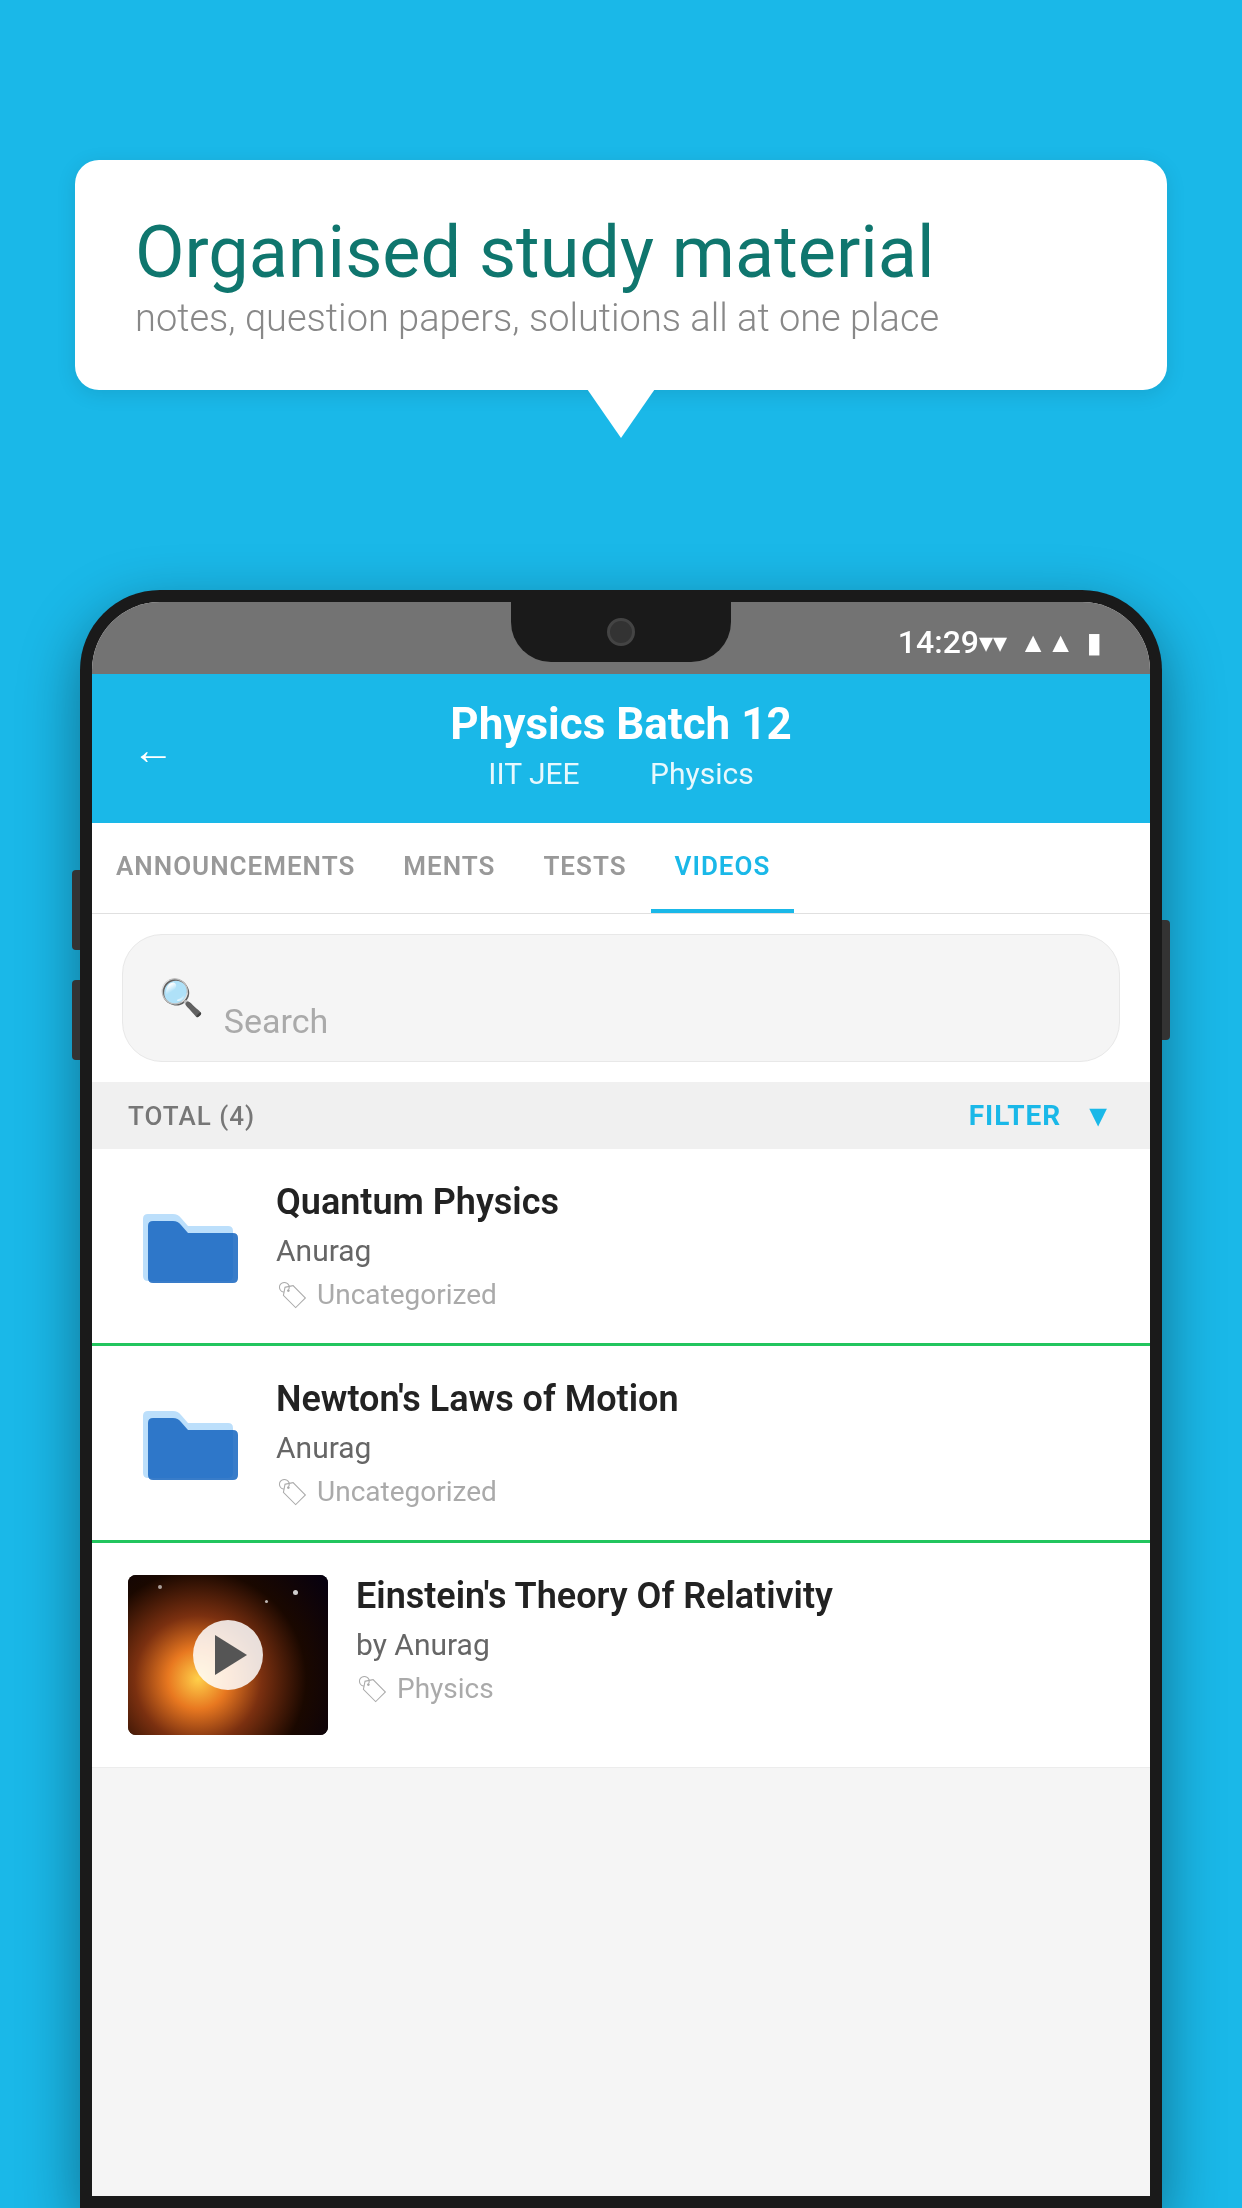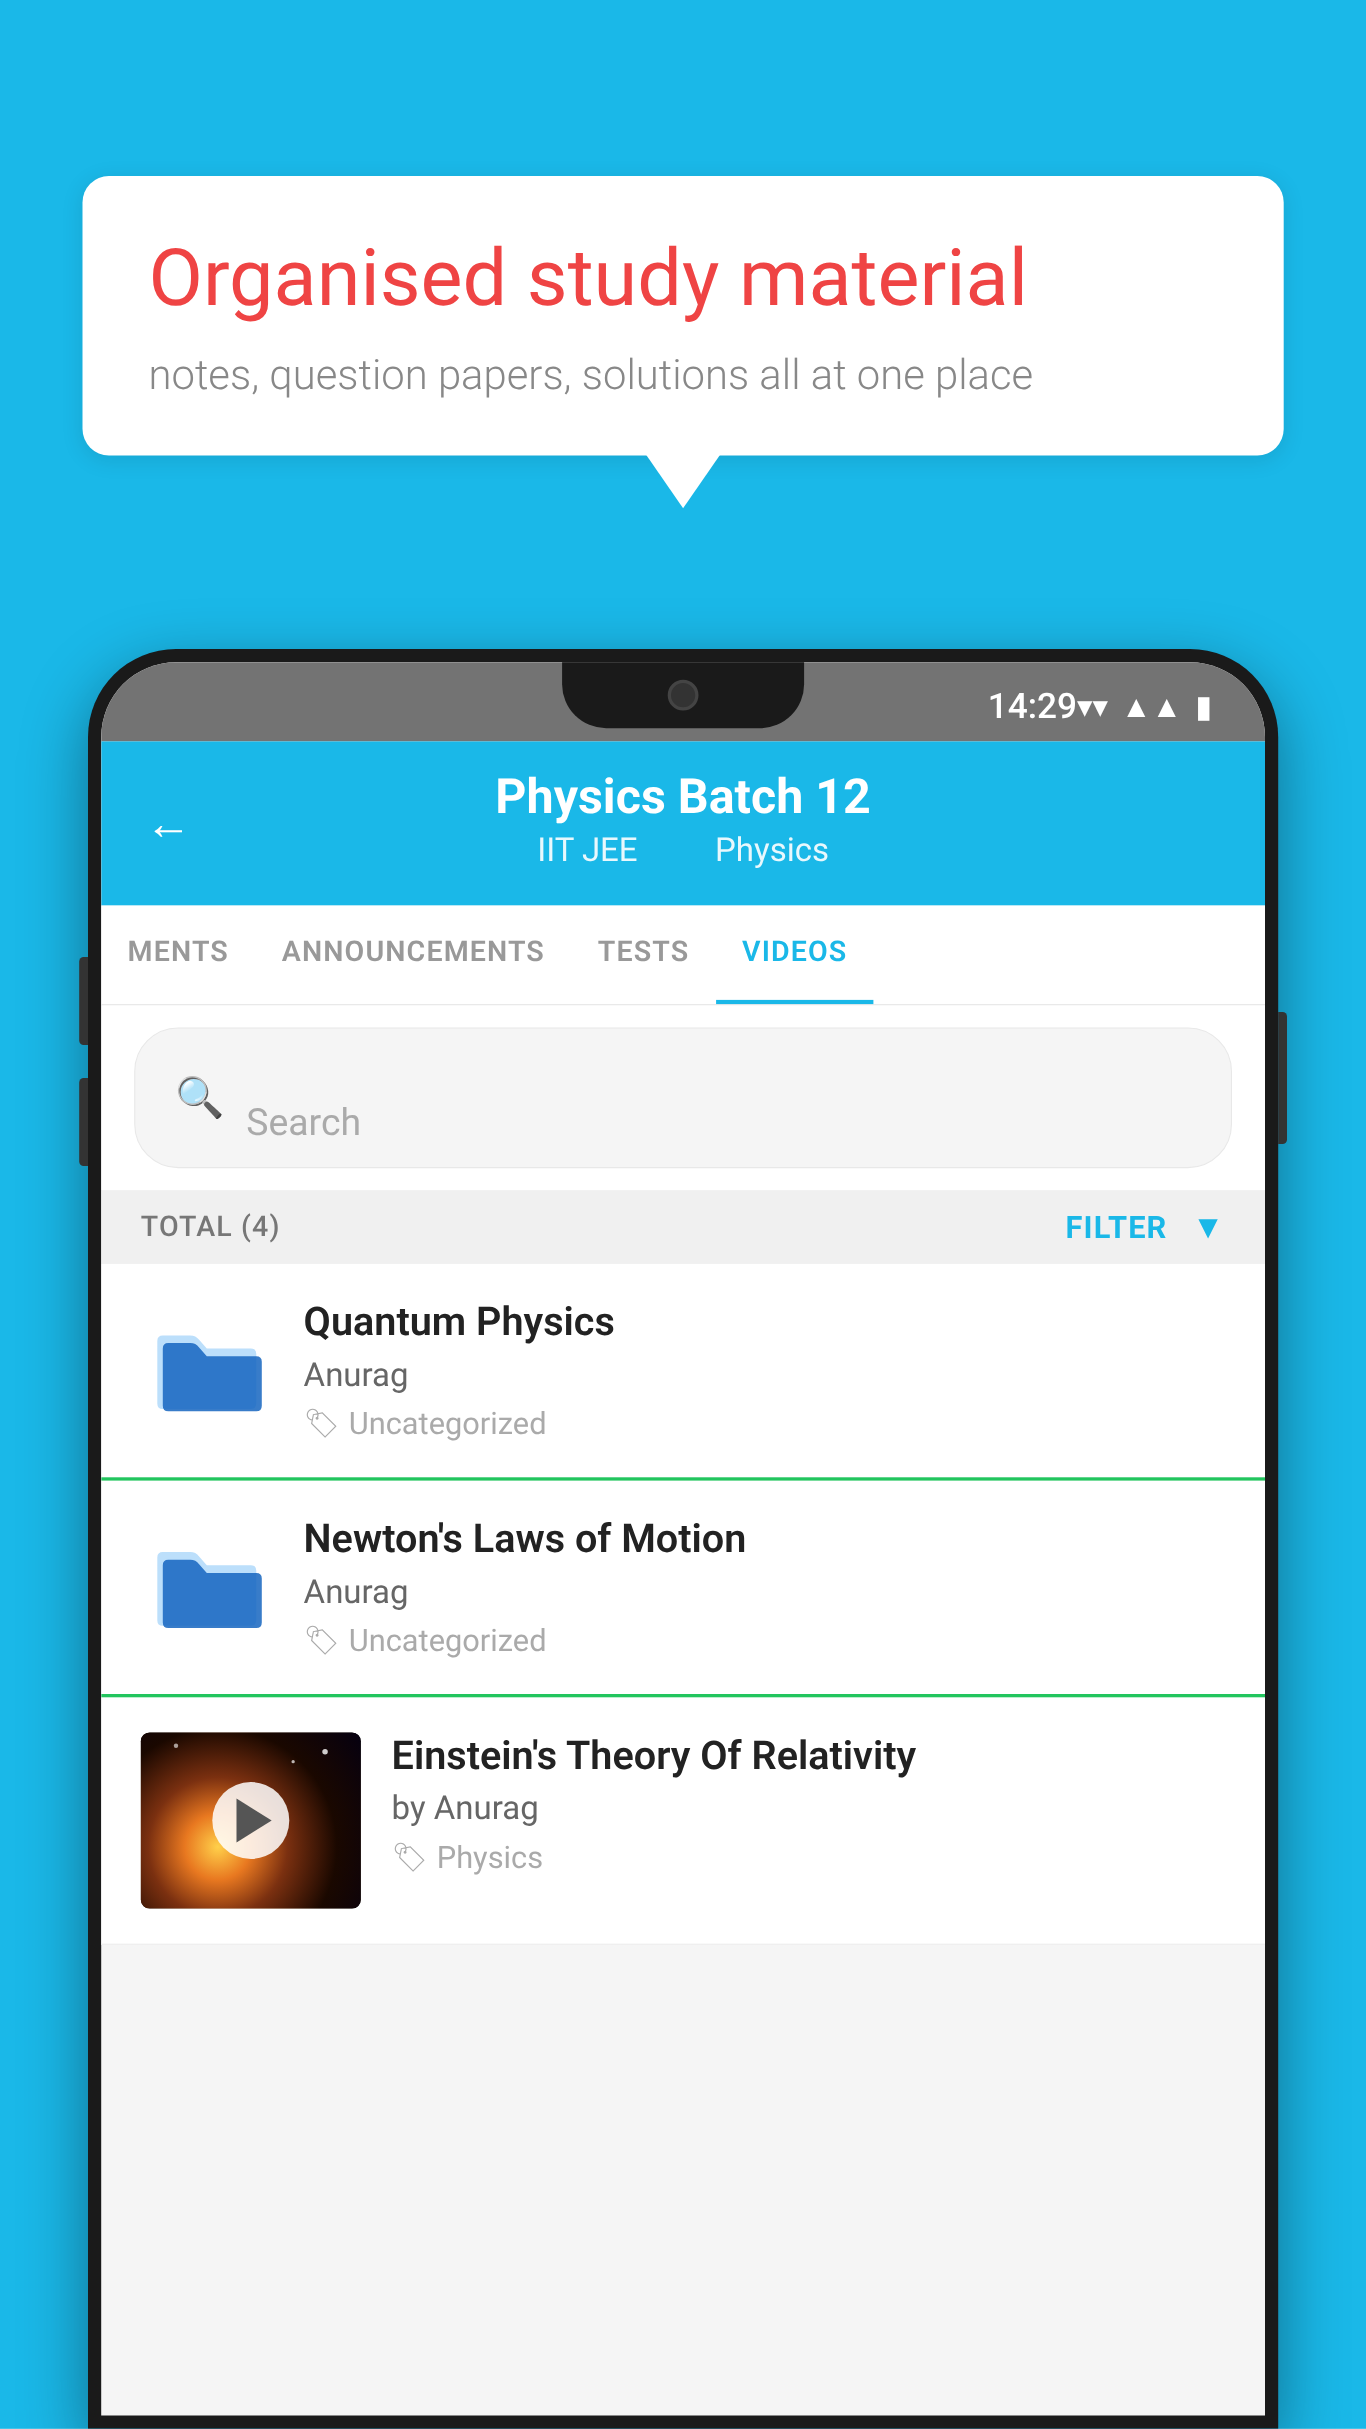--- a/index.html
+++ b/index.html
@@ -28,25 +28,24 @@
       content: '';
       position: absolute;
       bottom: -48px;
       left: 50%;
       transform: translateX(-50%);
       border-left: 36px solid transparent;
       border-right: 36px solid transparent;
       border-top: 52px solid white;
     }
     .speech-bubble-title {
-      color: #ef4444;
+      color: #0f766e;
       font-size: 72px;
       font-weight: 400;
       line-height: 1.2;
-      margin-bottom: 24px;
     }
     .speech-bubble-subtitle {
       color: #888;
       font-size: 38px;
       font-weight: 300;
     }
 
     
     .phone-frame {
       position: absolute;
@@ -368,22 +367,22 @@
       <span class="back-arrow">←</span>
       <div class="header-title">Physics Batch 12</div>
       <div class="header-subtitle">
         <span>IIT JEE</span>
         <span> &nbsp; </span>
         <span>Physics</span>
       </div>
     </div>
 
     <div class="tabs">
+      <div class="tab">ANNOUNCEMENTS</div>
       <div class="tab">MENTS</div>
-      <div class="tab">ANNOUNCEMENTS</div>
       <div class="tab">TESTS</div>
       <div class="tab active">VIDEOS</div>
     </div>
 
     <div class="search-bar-container">
       <div class="search-bar">
         <span class="search-icon-wrap">🔍</span>
         <span class="search-placeholder">Search</span>
       </div>
     </div>

